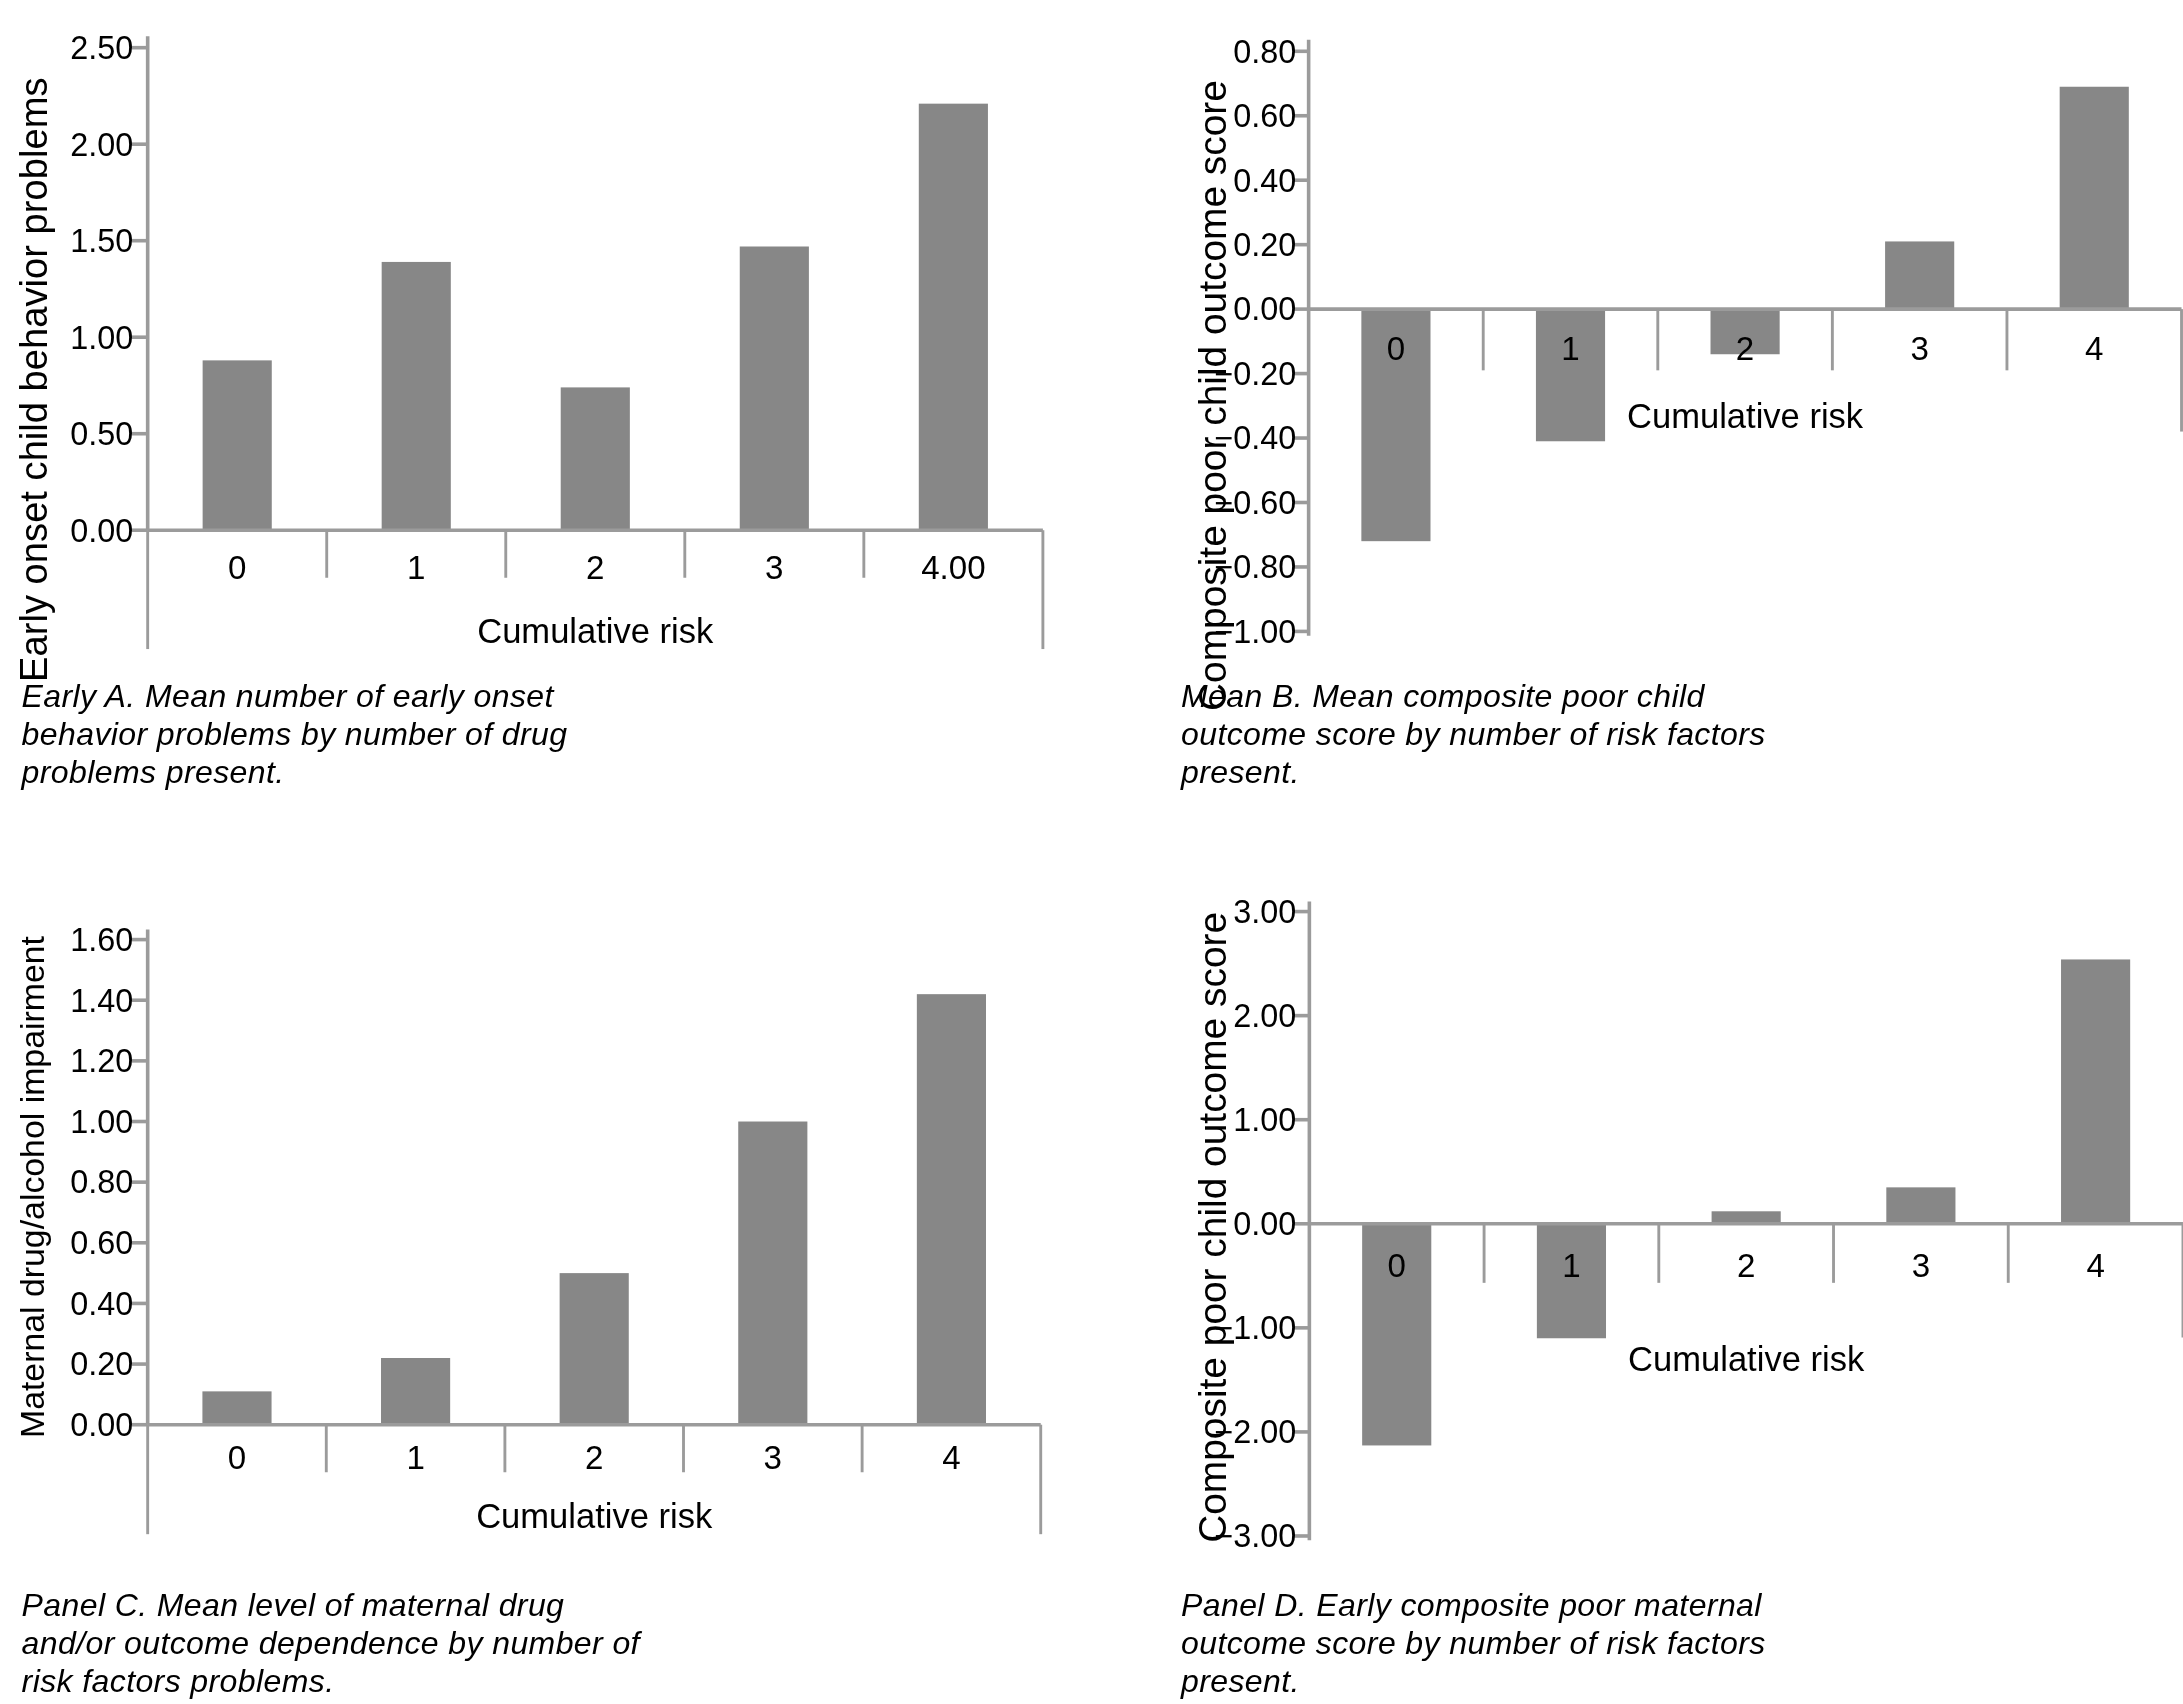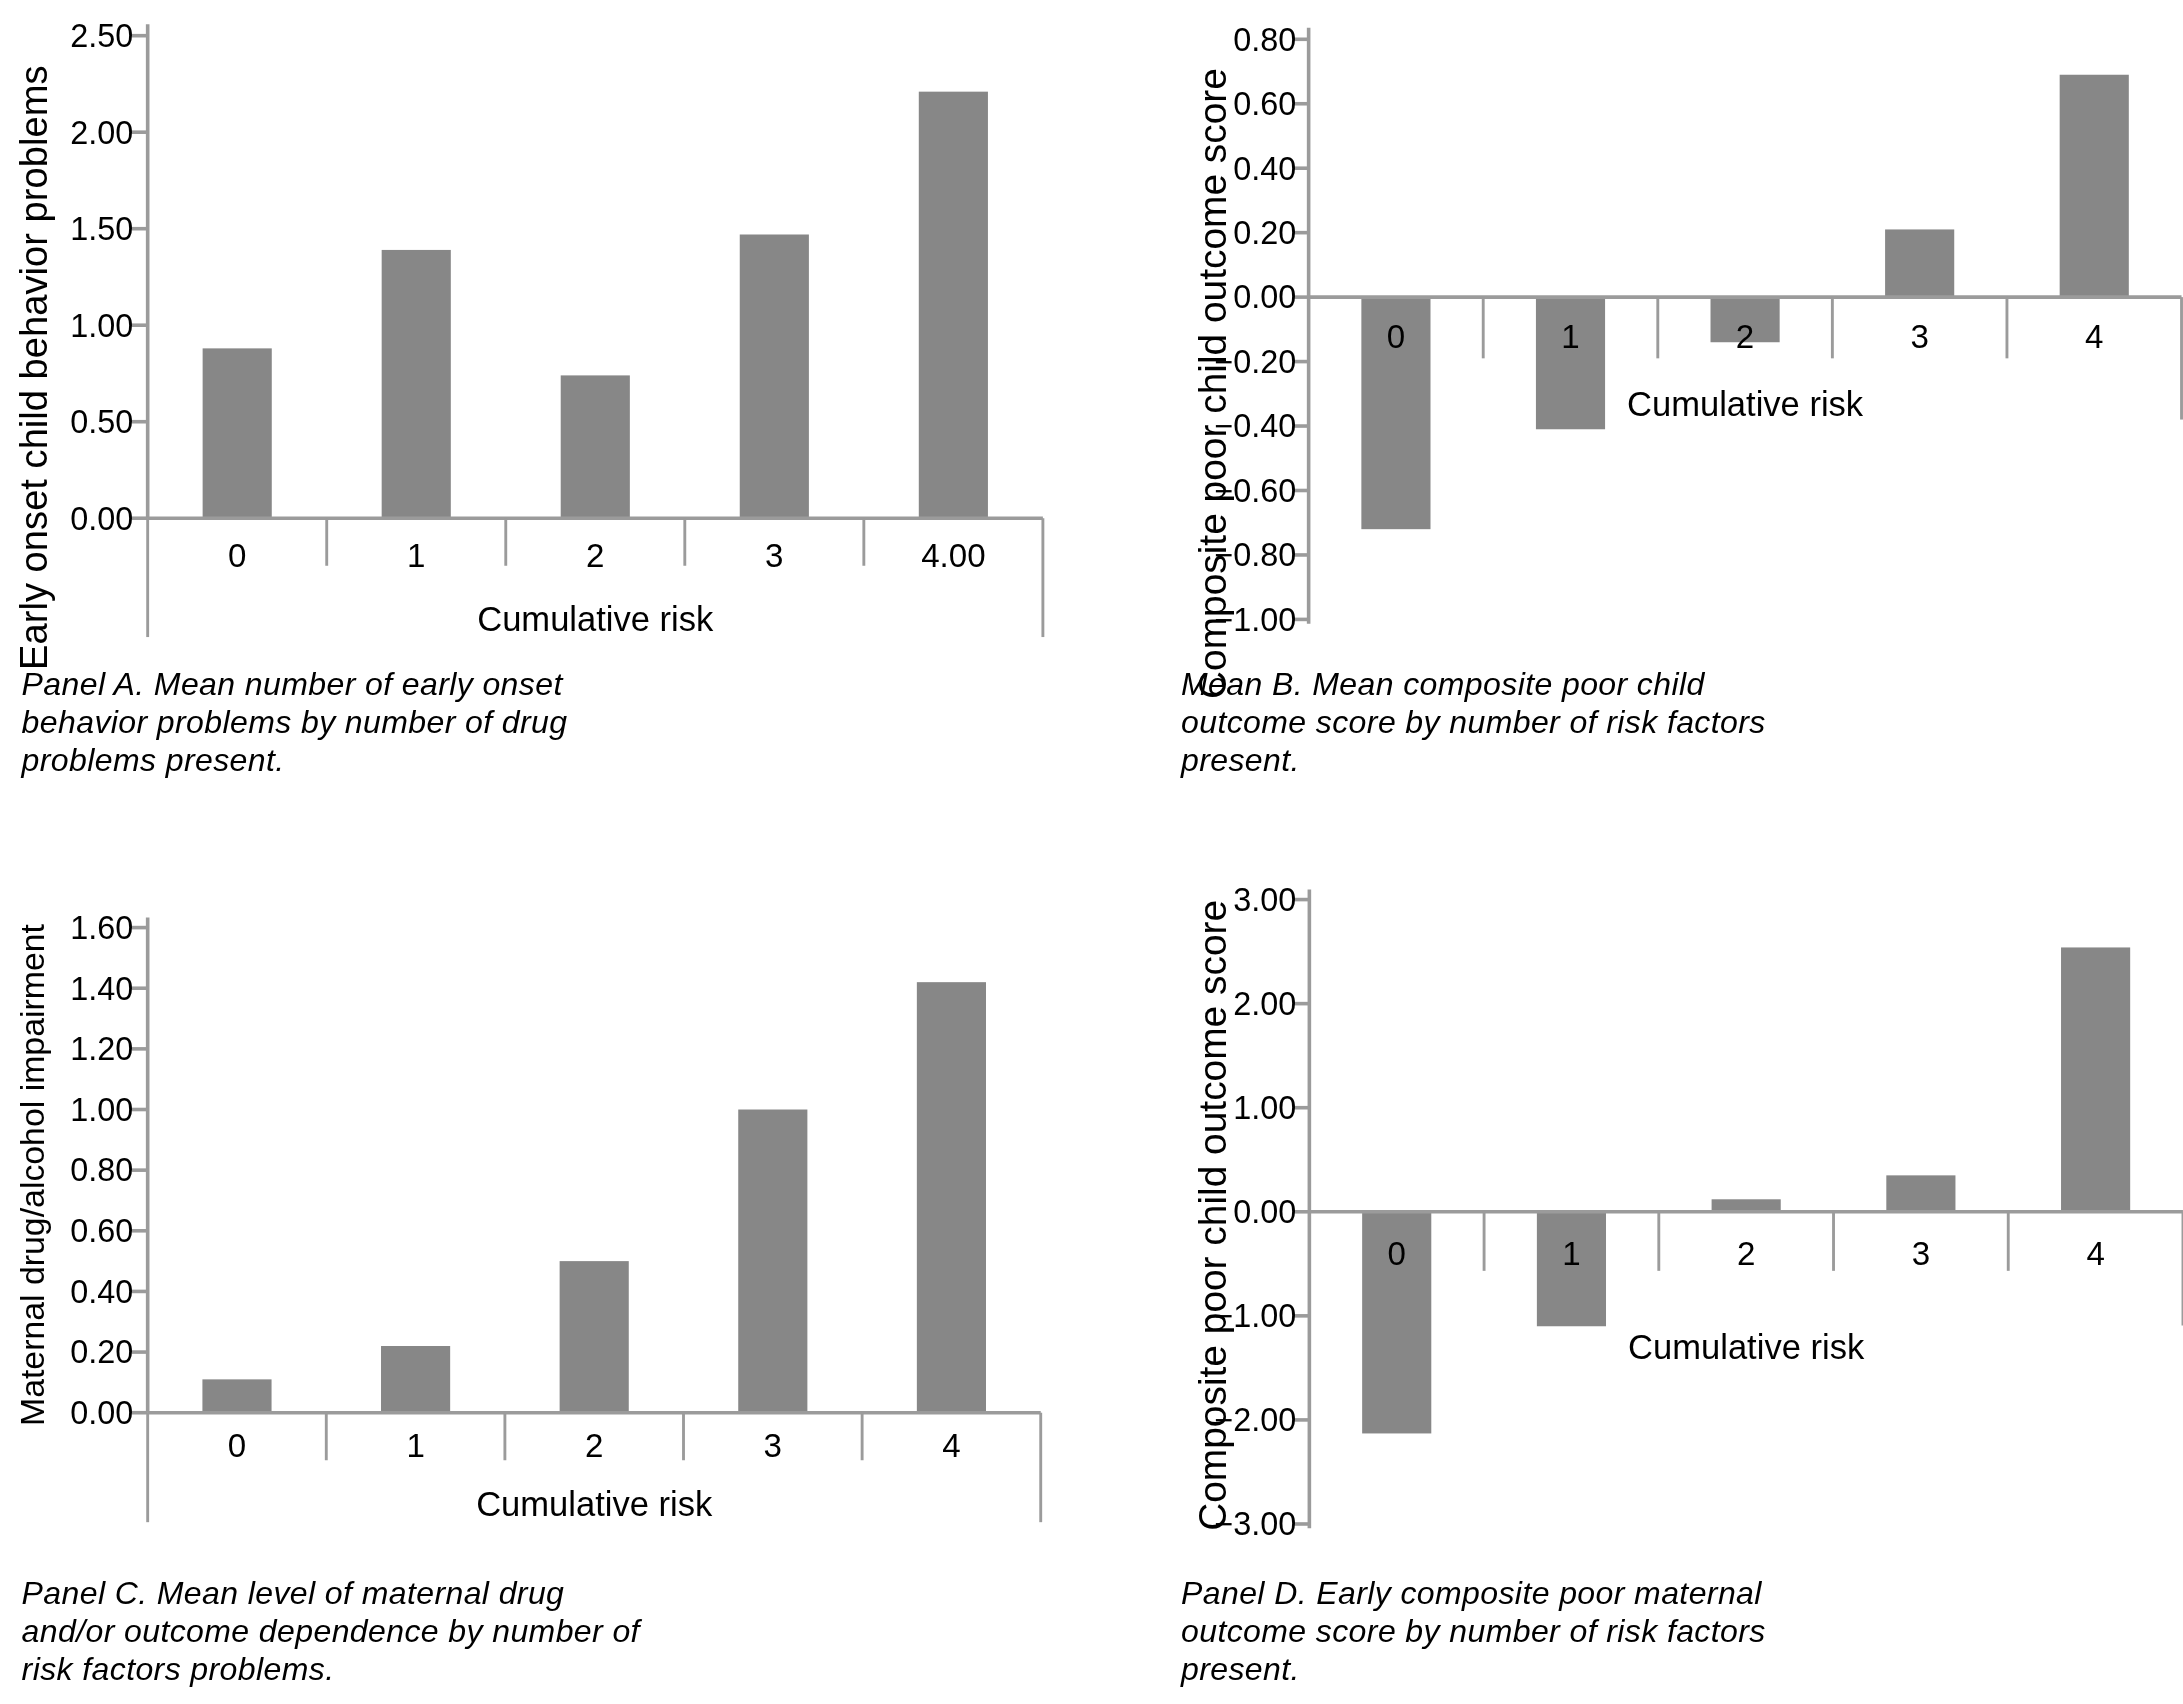--- a/index.html
+++ b/index.html
@@ -9,21 +9,21 @@
   }
   body {
     width: 2183px;
     height: 1704px;
     position: relative;
     overflow: hidden;
     font-family: "Liberation Sans", sans-serif;
   }
   #figure {
     position: absolute;
-    left: 0; top: 4px;
+    left: 0; top: 16px;
     width: 2183px;
     height: 1484px;
   }
   #chart-canvas {
     position: absolute;
     left: 0; top: 0;
   }
   #chart-canvas text {
     font-family: "Liberation Sans", sans-serif;
     fill: #000000;
@@ -182,21 +182,21 @@
       <text x="1939.3" y="1735" font-size="46" text-anchor="middle" dy="0.35em">0</text>
       <text x="2181.9" y="1735" font-size="46" text-anchor="middle" dy="0.35em">1</text>
       <text x="2424.5" y="1735" font-size="46" text-anchor="middle" dy="0.35em">2</text>
       <text x="2667.1" y="1735" font-size="46" text-anchor="middle" dy="0.35em">3</text>
       <text x="2909.7" y="1735" font-size="46" text-anchor="middle" dy="0.35em">4</text>
       <text x="2424.5" y="1865" font-size="48" text-anchor="middle" dy="0.35em">Cumulative risk</text>
       <text x="1684" y="1682" font-size="54" text-anchor="middle" dy="0.35em" transform="rotate(-90 1684 1682)">Composite poor child outcome score</text>
     </svg>
 
   <div class="caption" style="left:21.6px; top:661px;">
-    <div>Panel A. Mean number of early onset</div>
+    <div>Early A. Mean number of early onset</div>
     <div>behavior problems by number of drug</div>
     <div>problems present.</div>
   </div>
 
   <div class="caption" style="left:1181px; top:661px;">
     <div>Mean B. Mean composite poor child</div>
     <div>outcome score by number of risk factors</div>
     <div>present.</div>
   </div>
 

